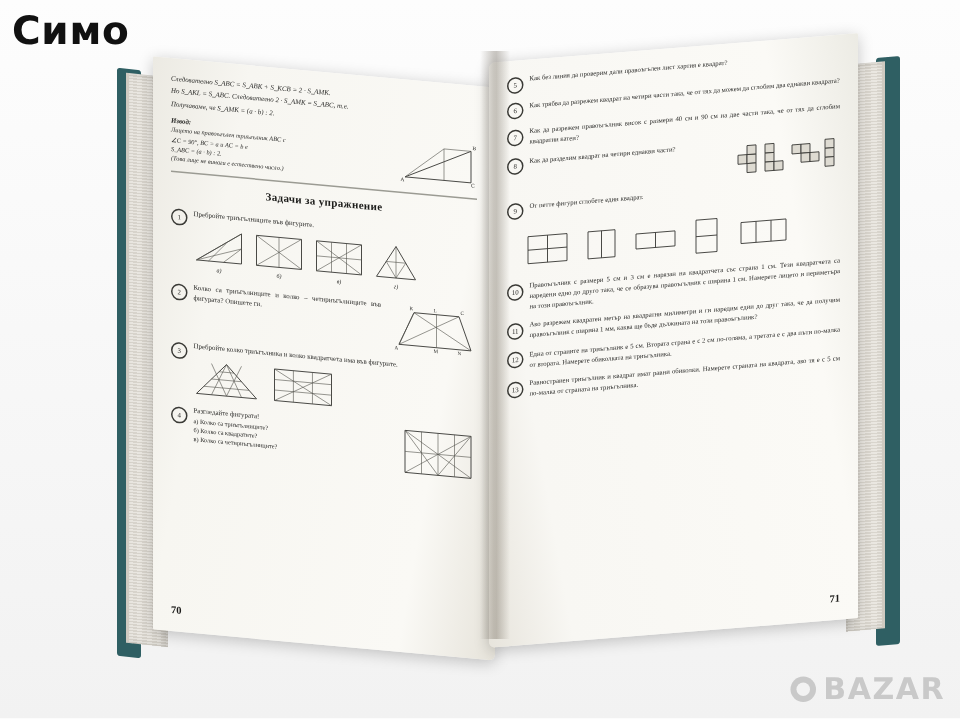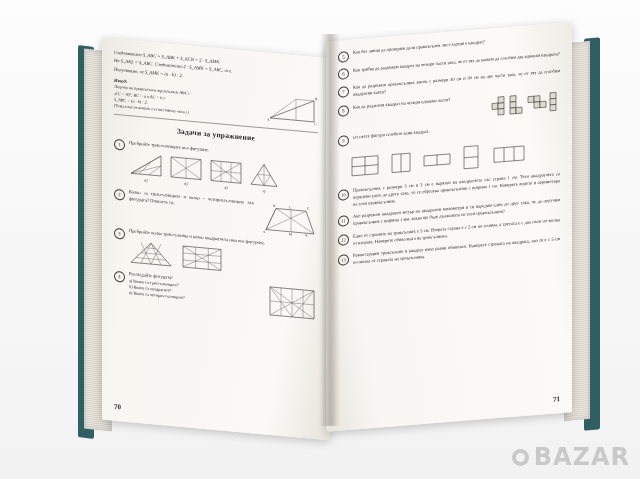--- a/index.html
+++ b/index.html
@@ -23,21 +23,21 @@
   .wm-simo{
     position:absolute;left:8px;top:6px;
     font-family:"DejaVu Sans", sans-serif;
     font-weight:bold;font-size:26px;color:#111;
     letter-spacing:.5px;
     z-index:40;
   }
   .wm-bazar{
     position:absolute;right:10px;bottom:8px;
     font-family:"DejaVu Sans", sans-serif;
-    font-weight:bold;font-size:24px;color:#c9c9c9;
+    font-weight:bold;font-size:20px;color:#c9c9c9;
     letter-spacing:1px;
     z-index:40;
     display:flex;align-items:center;gap:5px;
   }
   .wm-bazar .bz-dot{
     width:17px;height:17px;border-radius:50%;
     background:#c9c9c9;display:inline-block;
     position:relative;
   }
   .wm-bazar .bz-dot:after{
@@ -154,20 +154,21 @@
   .rfig{ flex:0 0 auto;margin-left:3px; }
 
   .gridfig{ margin-top:2px; }
 </style>
 </head>
 <body>
 
 <div id="photo">
   <div class="bg-desk"></div>
 
+  <div class="wm-simo">Симо</div>
 
   <div id="book">
     <div class="cover-left"></div>
     <div class="cover-right"></div>
     <div class="stack-left"></div>
     <div class="stack-right"></div>
 
     <div class="page page-left">
       <div class="page-inner">
 

